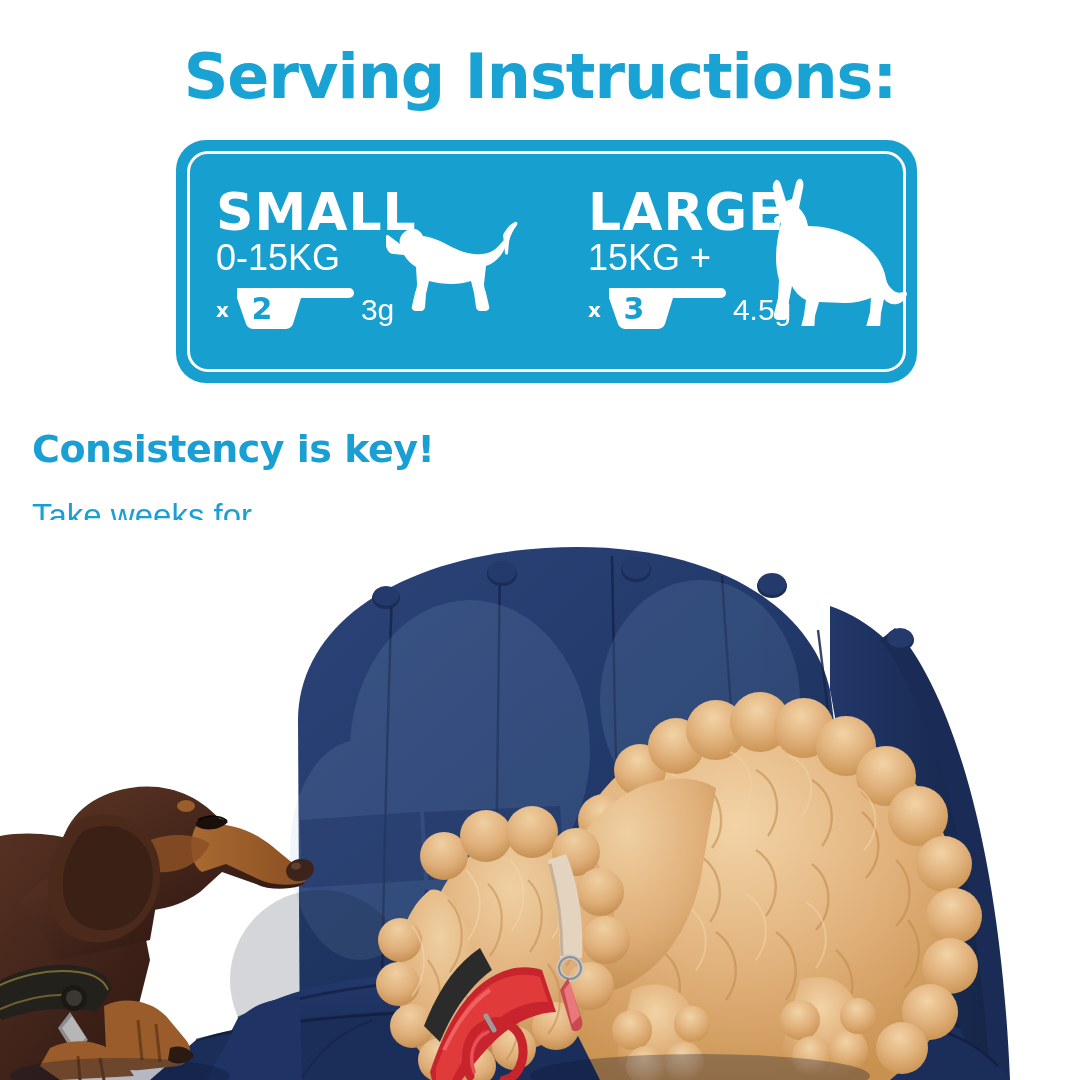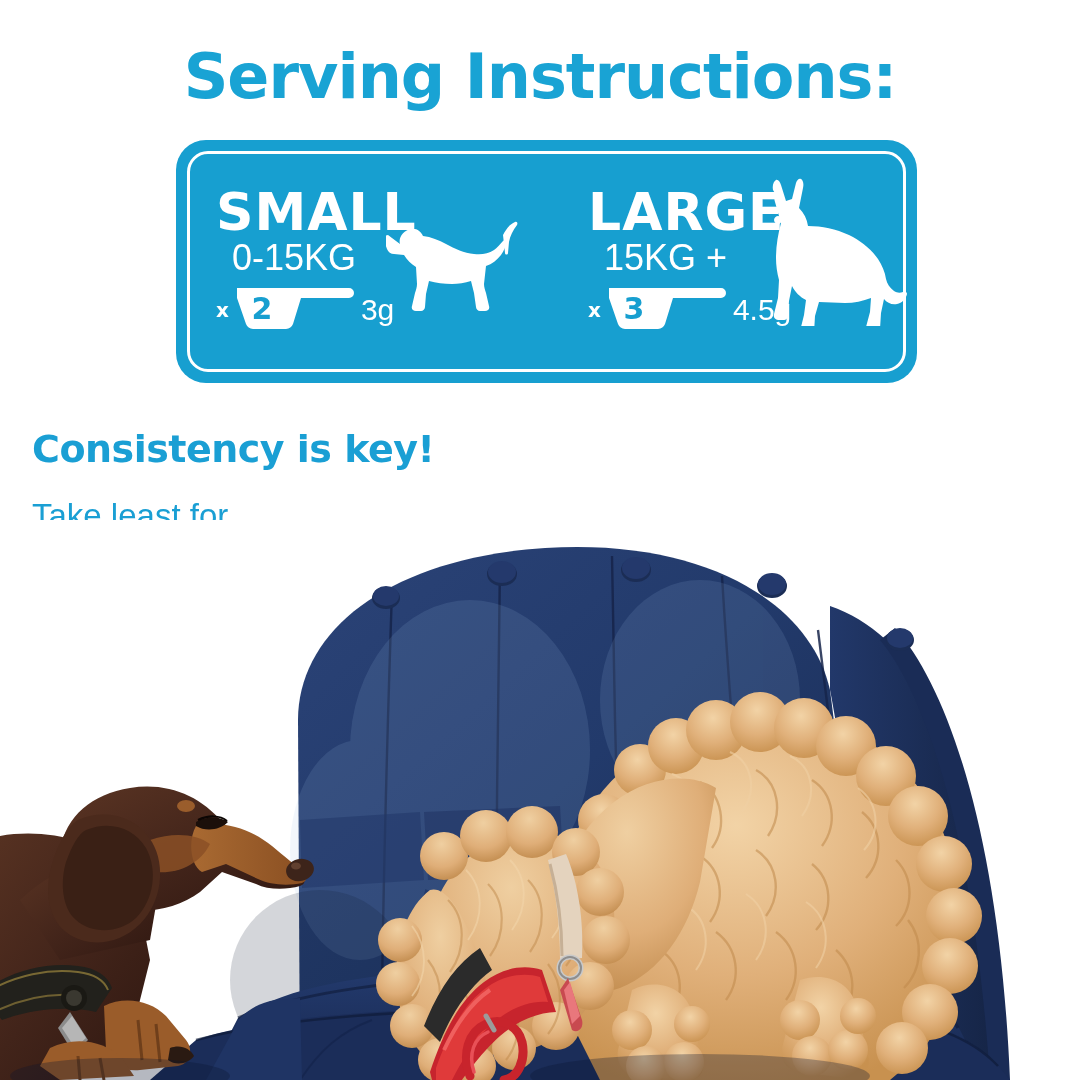--- a/index.html
+++ b/index.html
@@ -34,21 +34,21 @@
   .col-large{left:412px;width:340px;}
 
   .size-label{
     position:absolute;top:46px;left:0;
     font-family:"DejaVu Sans","Liberation Sans",sans-serif;
     font-weight:bold;font-size:52px;letter-spacing:1px;color:#fff;line-height:1;
   }
   .weight-label{
     position:absolute;top:100px;left:0;
     font-family:"Liberation Sans",sans-serif;
-    font-weight:400;font-size:36px;letter-spacing:0px;color:#fff;line-height:1;margin-left:16px;
+    font-weight:400;font-size:36px;letter-spacing:0px;color:#fff;line-height:1;
   }
 
   
   .scoop-row{position:absolute;top:146px;left:0;height:48px;display:flex;align-items:center;}
   .scoop-x{
     font-family:"DejaVu Sans","Liberation Sans",sans-serif;
     font-weight:bold;font-size:20px;color:#fff;margin-right:2px;line-height:1;
   }
   .scoop-wrap{position:relative;width:128px;height:52px;}
   .scoop-wrap svg{position:absolute;left:0;top:0;}
@@ -140,21 +140,21 @@
           <path fill="#ffffff" d="M25 12c-1-5 1-9 3-10 2-1 4 2 5 5l5 16 6-2 4-16c1-3 3-5 5-4 2 1 3 5 2 9l-4 20c5 5 8 11 9 18 14 0 28 3 41 9 12 6 22 14 29 24 4 6 7 13 8 20 1 5 4 9 8 12 3 2 6 2 9 1 2-1 4 0 4 2-1 5-5 9-10 10-5 1-10-1-13-5l-3 14-1 16c0 2-2 4-4 4h-6c-3 0-5-3-4-6l4-15 1-14c-8 3-17 5-26 5l-26-1-4 14-1 17c0 2-2 4-4 4h-6c-3 0-5-3-4-6l4-16 2-15c-6-3-11-8-14-14l-3 15-1 15c0 2-2 4-4 4h-6c-3 0-5-3-4-6l4-16 1-18c-2-7-3-15-3-22 0-12 2-24 5-35l-6-21c-1-3-1-6 1-7z"></path>
           <path fill="#ffffff" d="M30 38c-2 0-4 2-4 4s2 4 4 4 4-2 4-4-2-4-4-4z"></path>
         </svg>
       </span>
     </div>
   </div>
 
   <div class="consistency">
     <h2>Consistency is key!</h2>
     <p class="sub">
-      <span>Take least for</span><br>
+      <span>Take weeks for</span><br>
       <span>at least 6 weeks</span>
     </p>
   </div>
 
   <span class="swoosh">
     <svg width="230" height="42" viewBox="0 0 230 42">
       <path d="M4 32 C60 30 130 22 212 6" stroke="#1B9ED4" stroke-width="4" fill="none" stroke-linecap="round"></path>
       <path d="M24 24 C80 22 150 16 215 9" stroke="#2AA8DC" stroke-width="3.5" fill="none" stroke-linecap="round"></path>
       <path d="M18 30 C70 29 120 26 160 22 C130 26 80 30 30 33" stroke="#1B9ED4" stroke-width="3" fill="none" stroke-linecap="round"></path>
     </svg>

